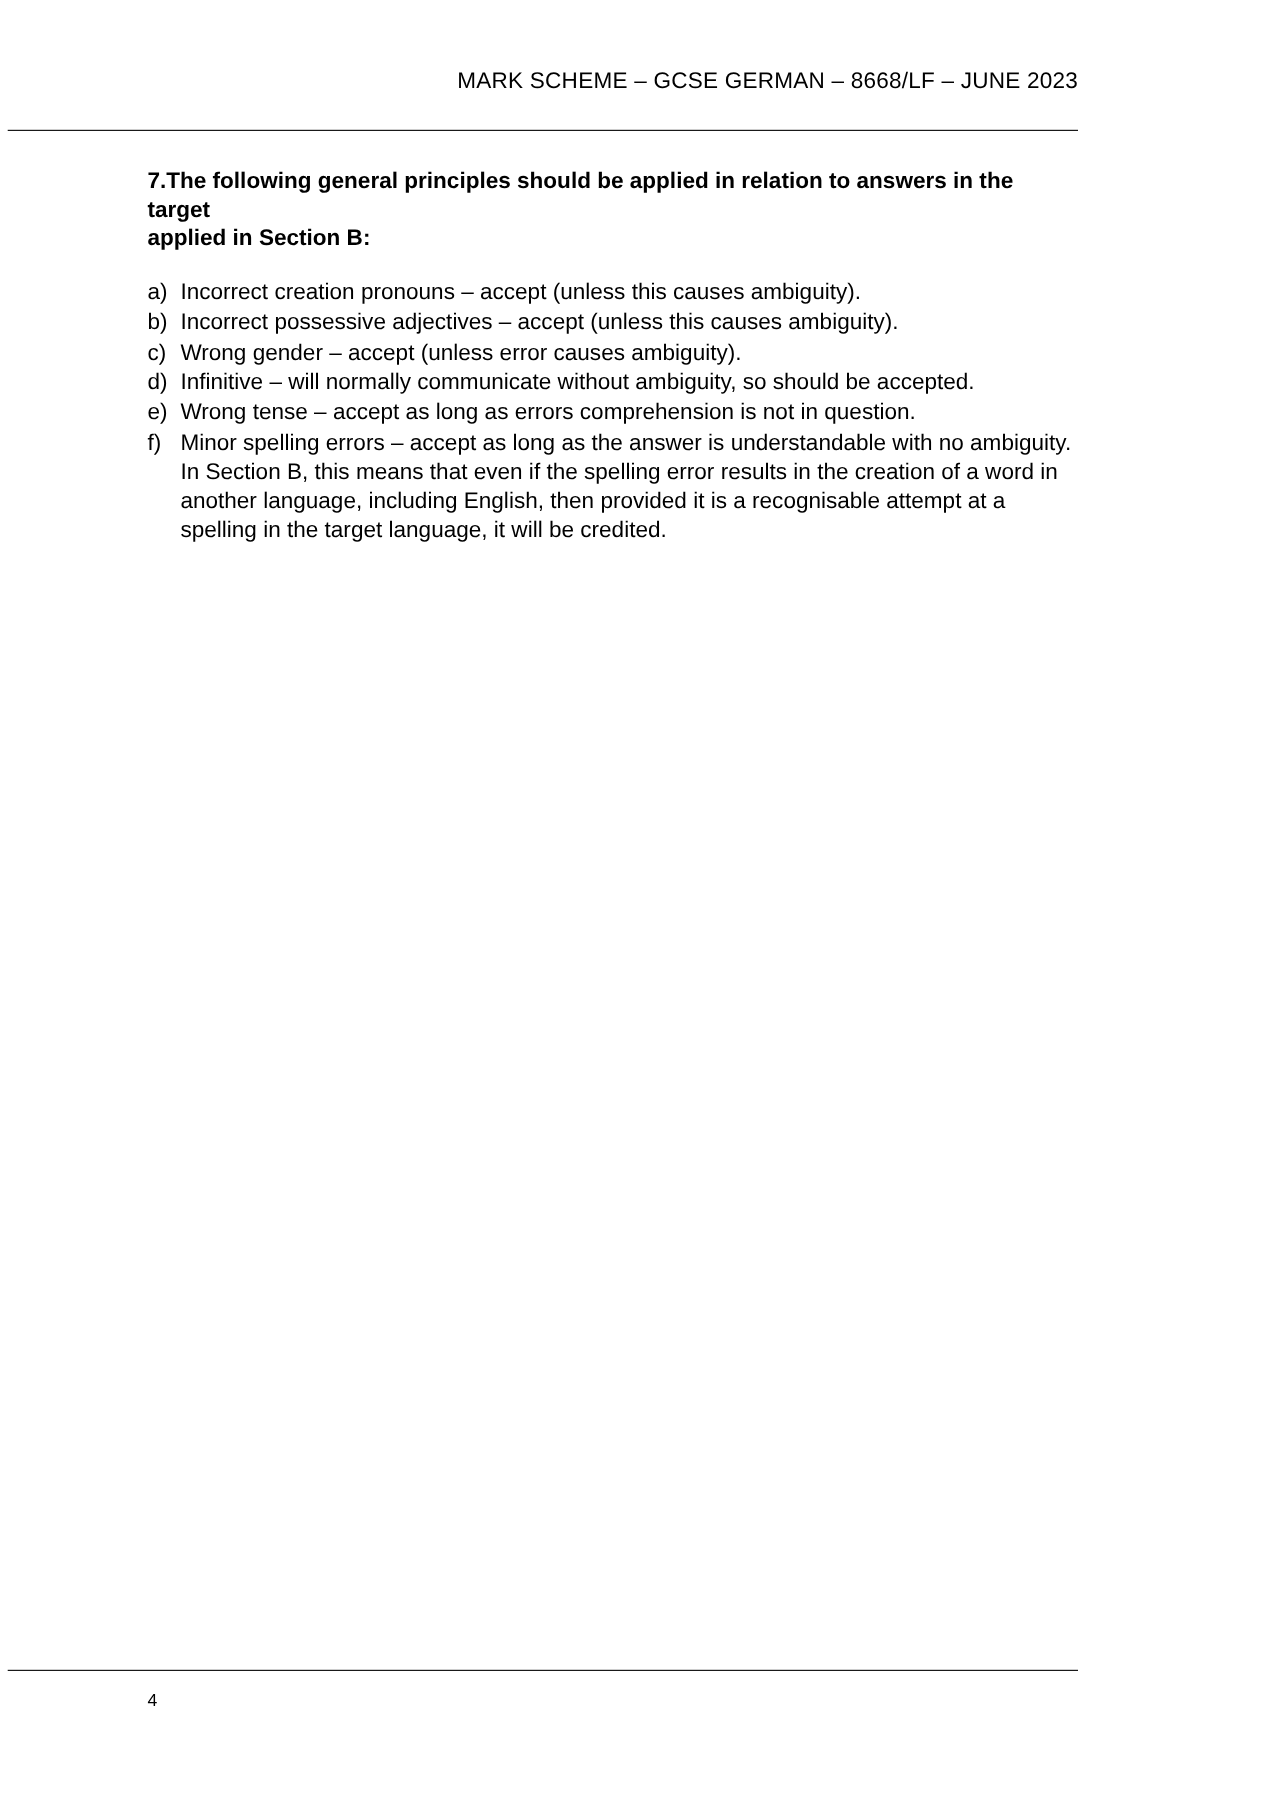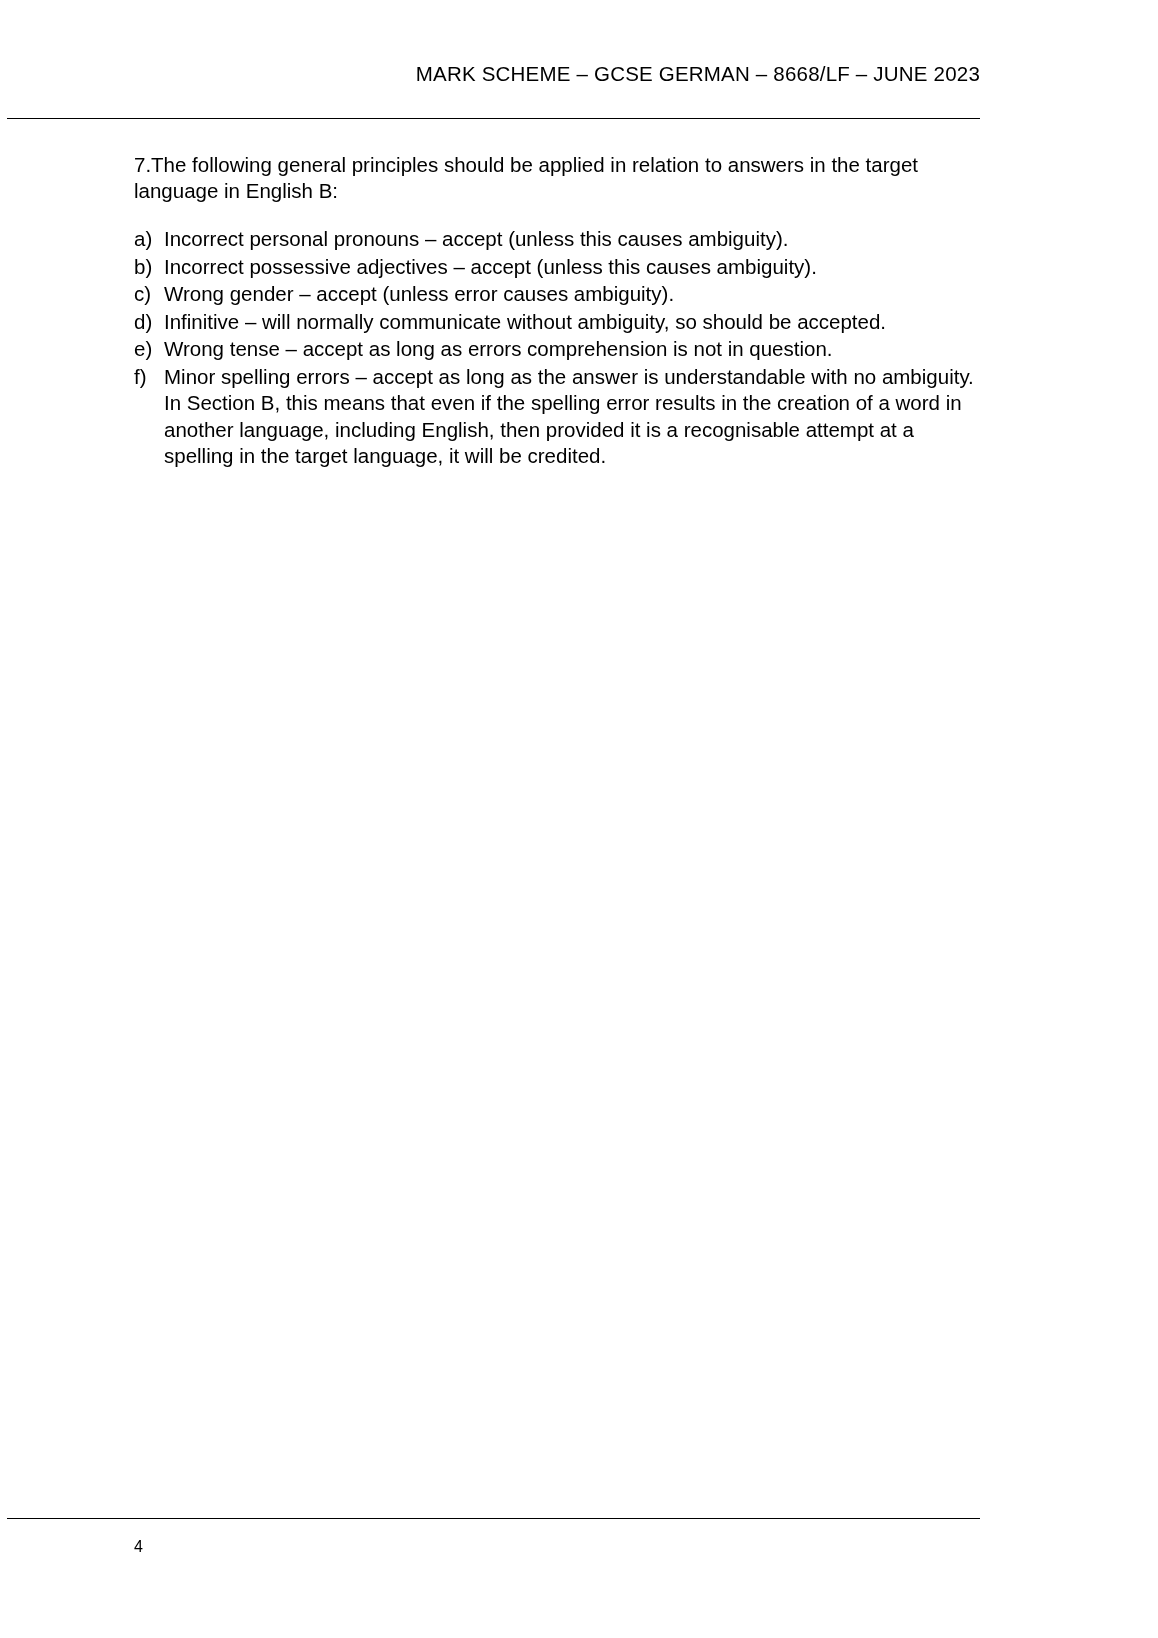--- a/index.html
+++ b/index.html
@@ -47,20 +47,21 @@
   }
   .intro {
     font-size: 20.5px;
     line-height: 1.28;
     margin: 0 0 0 0;
     text-indent: 0;
     display: block;
   }
   .intro-line {
     display: block;
+    font-weight: bold;
   }
   .list {
     margin: 22px 0 0 0;
     padding: 0;
     list-style: none;
   }
   .list li {
     position: relative;
     font-size: 20.5px;
     line-height: 1.29;
@@ -98,27 +99,27 @@
   <div class="header">
     <span>MARK SCHEME – GCSE GERMAN – 8668/LF – JUNE 2023</span>
   </div>
 
   <div class="header-rule"></div>
 
   <div class="content">
 
     <p class="intro">
       <span class="intro-line">7.The following general principles should be applied in relation to answers in the target</span>
-      <span class="intro-line">language in English B:</span>
+      <span class="intro-line">applied in Section B:</span>
     </p>
 
     <ul class="list">
       <li>
         <span class="marker">a)</span>
-        <span class="body">Incorrect personal pronouns – accept (unless this causes ambiguity).</span>
+        <span class="body">Incorrect creation pronouns – accept (unless this causes ambiguity).</span>
       </li>
       <li>
         <span class="marker">b)</span>
         <span class="body">Incorrect possessive adjectives – accept (unless this causes ambiguity).</span>
       </li>
       <li>
         <span class="marker">c)</span>
         <span class="body">Wrong gender – accept (unless error causes ambiguity).</span>
       </li>
       <li>

